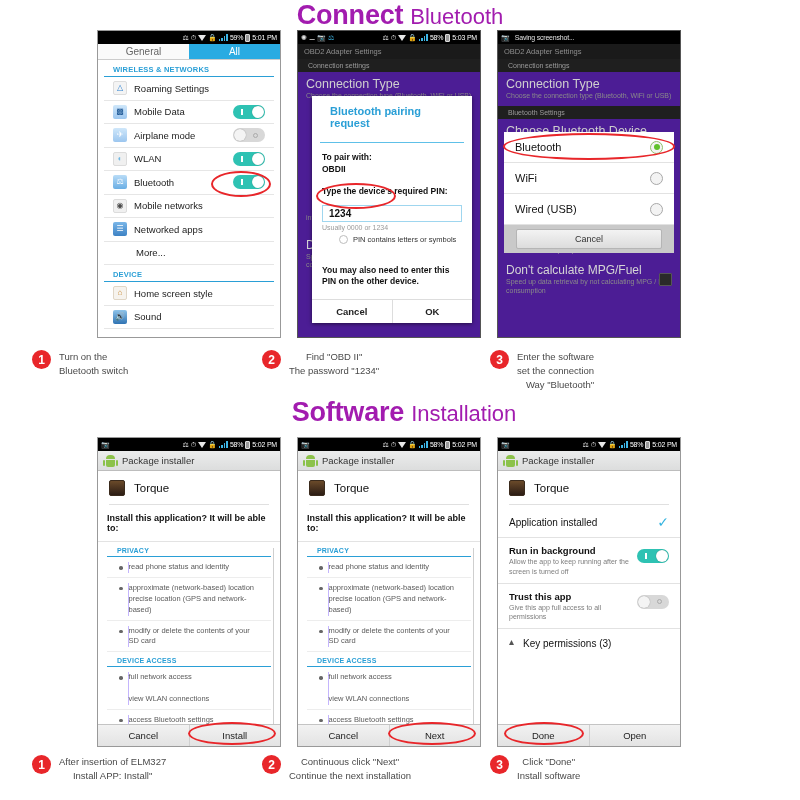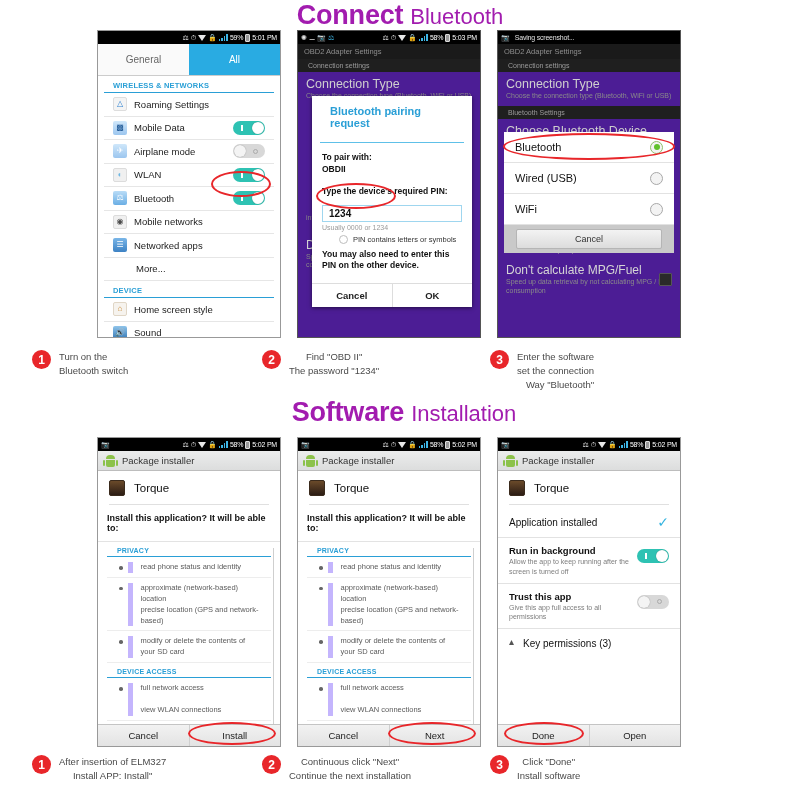--- a/index.html
+++ b/index.html
@@ -54,21 +54,21 @@
     display:inline-block; width:5px; height:8px; border:1px solid #ddd;
     border-radius:1px; position: relative; background:#999;
   }
   .sigbars { display:inline-flex; align-items:flex-end; gap:1px; height:7px; }
   .sigbars i { width:1.5px; background:#3fb6e6; display:block; }
   .sigbars i:nth-child(1){height:2px}.sigbars i:nth-child(2){height:3.5px}
   .sigbars i:nth-child(3){height:5px}.sigbars i:nth-child(4){height:7px}
   .wifi-glyph { width:0;height:0;border-left:4px solid transparent;border-right:4px solid transparent;border-top:6px solid #e8e8e8; }
 
   
-  .tabs { display: flex; height: 32px; border-bottom: 1px solid #ccc; }
+  .tabs { display: flex; height: 16px; border-bottom: 1px solid #ccc; }
   .tab {
     flex: 1; display: flex; align-items: center; justify-content: center;
     font-size: 10px; color: #666; background: #fafafa;
   }
   .tab.active { background: #29ABE2; color: #fff; }
   .group-hdr {
     font-size: 7.5px; font-weight: bold; color: #2a9fd6;
     padding: 5px 8px 2px 9px; letter-spacing: .2px;
     border-bottom: 1.5px solid #2a9fd6; margin: 0 6px 0 6px;
   }
@@ -139,21 +139,21 @@
   .dlg-lbl  { font-size: 8.5px; color: #111; font-weight: bold; line-height: 1.45; }
   .pininput {
     margin-top: 8px; height: 17px; border: 1px solid #9fd6ef;
     display: flex; align-items: center; padding: 0 6px;
     font-size: 10px; color: #111; font-weight: bold;
   }
   .hint { font-size: 7px; color: #9a9a9a; margin-top: 2px; }
   .radio-line { display: flex; align-items: center; gap: 5px; margin-top: 4px; padding-left: 17px; }
   .radio-o { width: 9px; height: 9px; border-radius: 50%; border: 1.5px solid #bdbdbd; flex:none; }
   .radio-line span { font-size: 7.5px; color: #333; }
-  .note { font-size: 8.5px; color: #111; font-weight: bold; margin-top: 5px; line-height: 1.35; }
+  .note { font-size: 8.5px; color: #111; font-weight: bold; margin-top: 21px; line-height: 1.35; }
   .dlg-btns { display: flex; border-top: 1px solid #ddd; margin-top: 7px; }
   .dlg-btns .b {
     flex: 1; text-align: center; font-size: 9.5px; color: #222;
     padding: 6px 0; font-weight: bold;
   }
   .dlg-btns .b + .b { border-left: 1px solid #ddd; }
 
   
   .chooser { position:absolute; background:#fff; }
   .ch-row {
@@ -204,21 +204,21 @@
     font-size: 7px; font-weight: bold; color: #2a9fd6; letter-spacing:.2px;
     padding: 5px 10px 2px; border-bottom: 1.5px solid #2a9fd6; margin: 0 9px;
   }
   .perm {
     display: flex; gap: 9px; padding: 5px 10px 4px 12px;
     border-bottom: 1px solid #ededed; margin: 0 9px;
   }
   .perm .dot {
     width: 3.5px;height:3.5px;border-radius:50%;background:#666;flex:none;margin-top:4px;
   }
-  .perm .txt { font-size: 7.5px; color: #5b5b5b; line-height: 1.45; flex:1; border-left:5px solid #c4b5fd; padding-left:8px; margin-left:-4px;}
+  .perm .txt { font-size: 7.5px; color: #5b5b5b; line-height: 1.45; flex:1; border-left:1px solid #c4b5fd; margin-left:-4px;}
   .scroll-hint { position:absolute; right:6px; top:6px; bottom:6px; width:1.5px; background:#cfcfcf; }
   .pi-foot {
     display:flex; background: linear-gradient(#f2f2f2,#e3e3e3);
     border-top: 1px solid #c4c4c4; height: 22px;
   }
   .pi-foot .b {
     flex:1; display:flex; align-items:center; justify-content:center;
     font-size: 9.5px; color: #222;
   }
   .pi-foot .b + .b { border-left: 1px solid #cfcfcf; }
@@ -441,25 +441,25 @@
       <div class="dk-p">Speed up data retrieval by not calculating MPG / Fuel consumption</div>
       <div class="dk-chk" style="top:14px"></div>
     </div>
 
     <div class="chooser" style="left:6px; top:101px; width:170px;">
       <div class="ch-row">
         <span>Bluetooth</span>
         <span class="rad on"></span>
       </div>
       <div class="ch-row">
+        <span>WiFi</span>
+        <span class="rad"></span>
+      </div>
+      <div class="ch-row">
         <span>Wired (USB)</span>
-        <span class="rad"></span>
-      </div>
-      <div class="ch-row">
-        <span>WiFi</span>
         <span class="rad"></span>
       </div>
       <div class="ch-foot">
         <div class="ch-cancel">Cancel</div>
       </div>
     </div>
   </div>
   <div class="redring" style="left:503px; top:133px; width:172px; height:27px;"></div>
 
   <div class="caprow" style="top:350px;">

